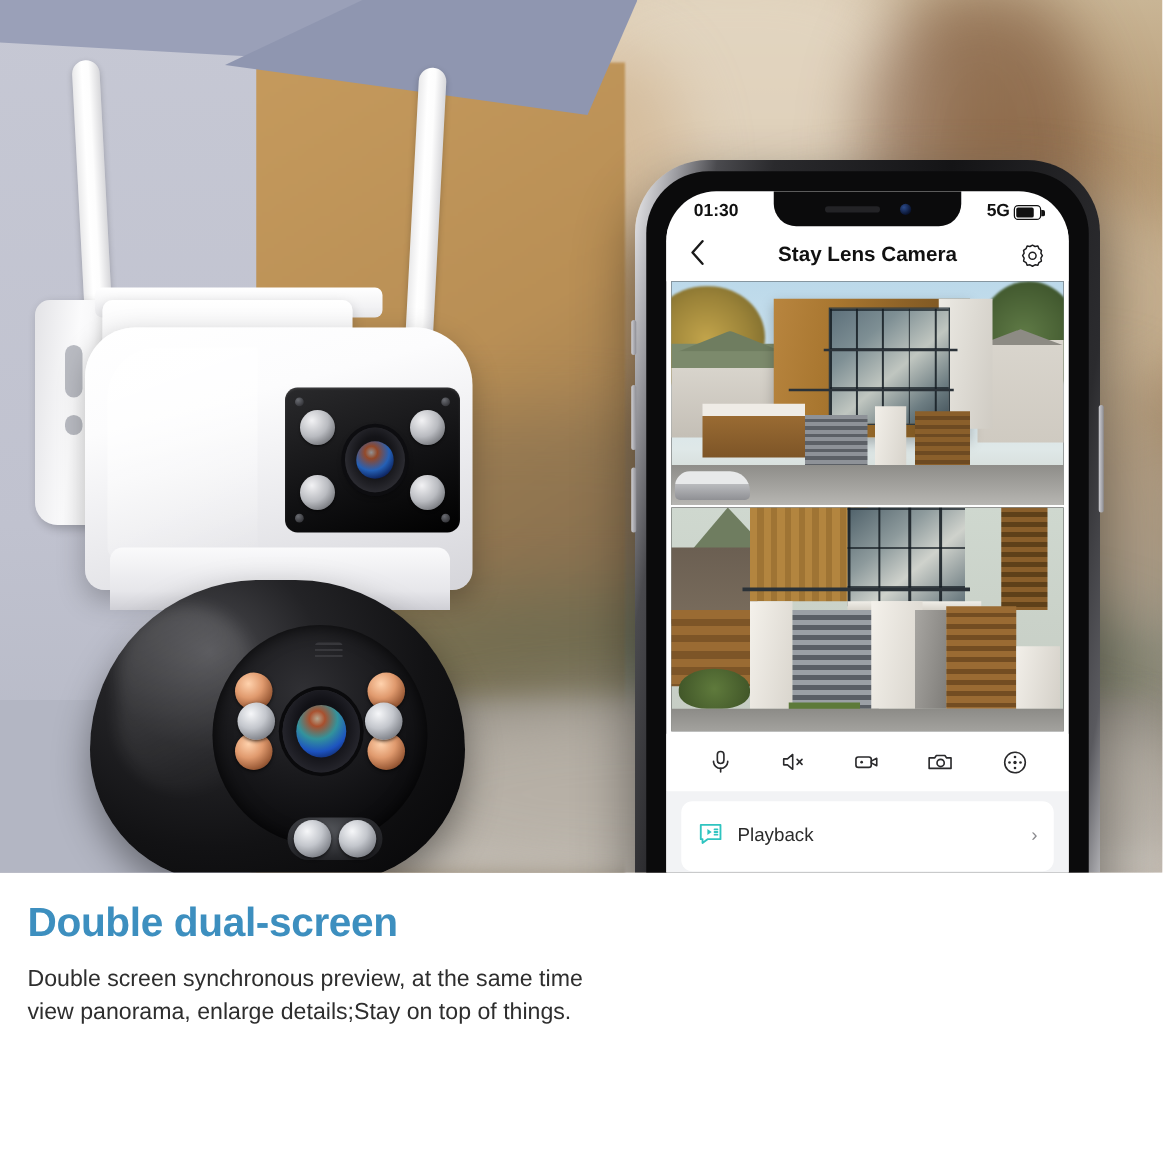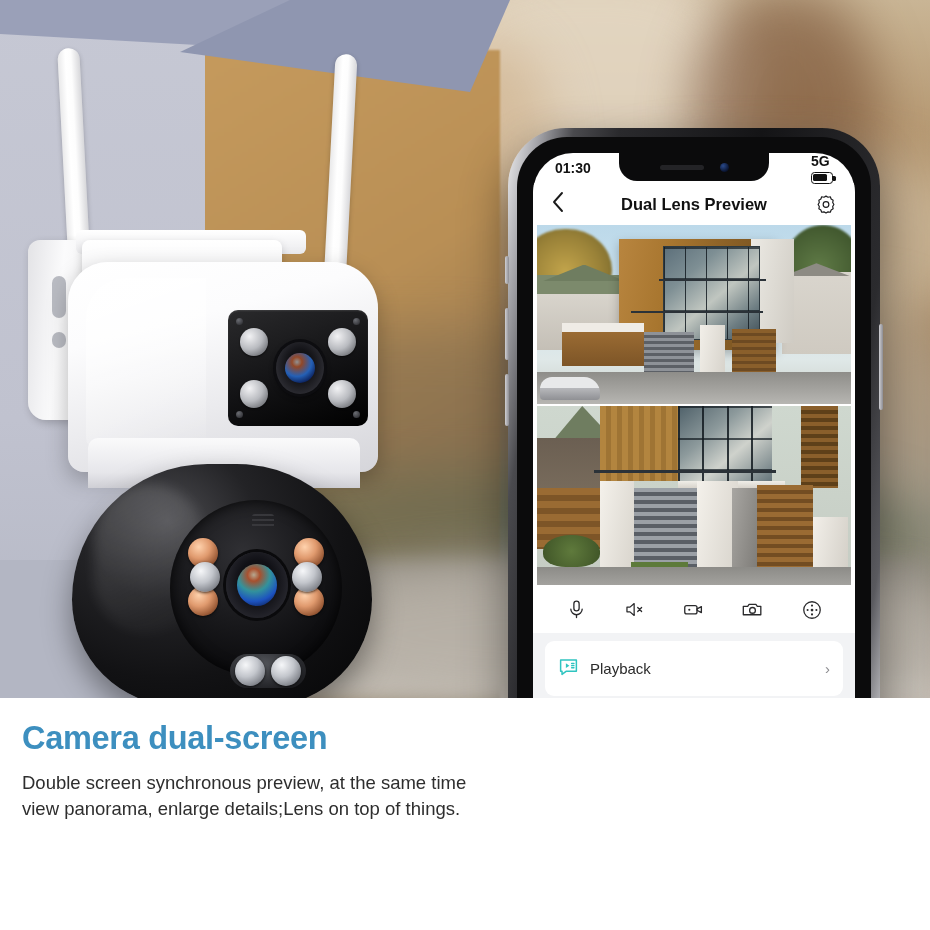--- a/index.html
+++ b/index.html
@@ -233,21 +233,21 @@
   .btn-volup { left:-3px; top:180px; width:4px; height:52px; }
   .btn-voldn { left:-3px; top:246px; width:4px; height:52px; }
   .btn-power { right:-3px; top:196px; width:4px; height:86px; }
 
   
   .statusbar {
     position:relative; height:30px; padding:0 22px;
     display:flex; align-items:center; justify-content:space-between;
     font-size:14px; font-weight:bold; color:#111; z-index:10;
   }
-  .status-right { display:flex; align-items:flex-start; gap:3px;flex-direction:column; }
+  .status-right { display:flex; align-items:flex-end; gap:3px; }
   .batt {
     width:22px; height:12px; border:1.6px solid #111; border-radius:3.5px;
     position:relative; display:flex; align-items:center; padding:1.3px;
   }
   .batt::after {
     content:""; position:absolute; right:-3.6px; top:3px; width:2.4px; height:5px;
     background:#111; border-radius:0 1.5px 1.5px 0;
   }
   .batt .fill { height:100%; width:78%; background:#111; border-radius:1.5px; }
 
@@ -481,21 +481,21 @@
               </span>
             </span>
           </div>
 
           <div class="navbar">
             <div class="nav-back">
               <svg width="13" height="22" viewBox="0 0 13 22" fill="none">
                 <path d="M11 2 L3 11 L11 20" stroke="#1a1a1a" stroke-width="1.9" stroke-linecap="round" stroke-linejoin="round"></path>
               </svg>
             </div>
-            <div class="nav-title">Dual Lens Preview</div>
+            <div class="nav-title">Stay Lens Camera</div>
             <div class="nav-gear">
               <svg width="22" height="22" viewBox="0 0 24 24" fill="none">
                 <path d="M12 3.4 14.2 4.6 16.7 4.1 17.6 6.5 19.8 7.9 19.3 10.4 20.6 12.6
                          19.3 14.8 19.8 17.3 17.6 18.6 16.7 21 14.2 20.6 12 21.8 9.8 20.6
                          7.3 21 6.4 18.6 4.2 17.3 4.7 14.8 3.4 12.6 4.7 10.4 4.2 7.9
                          6.4 6.5 7.3 4.1 9.8 4.6 Z" stroke="#1d1d1f" stroke-width="1.3" stroke-linejoin="round"></path>
                 <circle cx="12" cy="12.6" r="3.1" stroke="#1d1d1f" stroke-width="1.3"></circle>
               </svg>
             </div>
           </div>
@@ -602,16 +602,16 @@
 
           </div>
         </div>
       </div>
     </div>
   </div>
 </div>
 
 <div id="textblock">
   <div class="headline">
-    <div>Camera dual-screen</div>
+    <div>Double dual-screen</div>
   </div>
-  <div class="subcopy">Double screen synchronous preview, at the same time view panorama, enlarge details;Lens on top of things.</div>
+  <div class="subcopy">Double screen synchronous preview, at the same time view panorama, enlarge details;Stay on top of things.</div>
 </div>
 
 </body></html>

